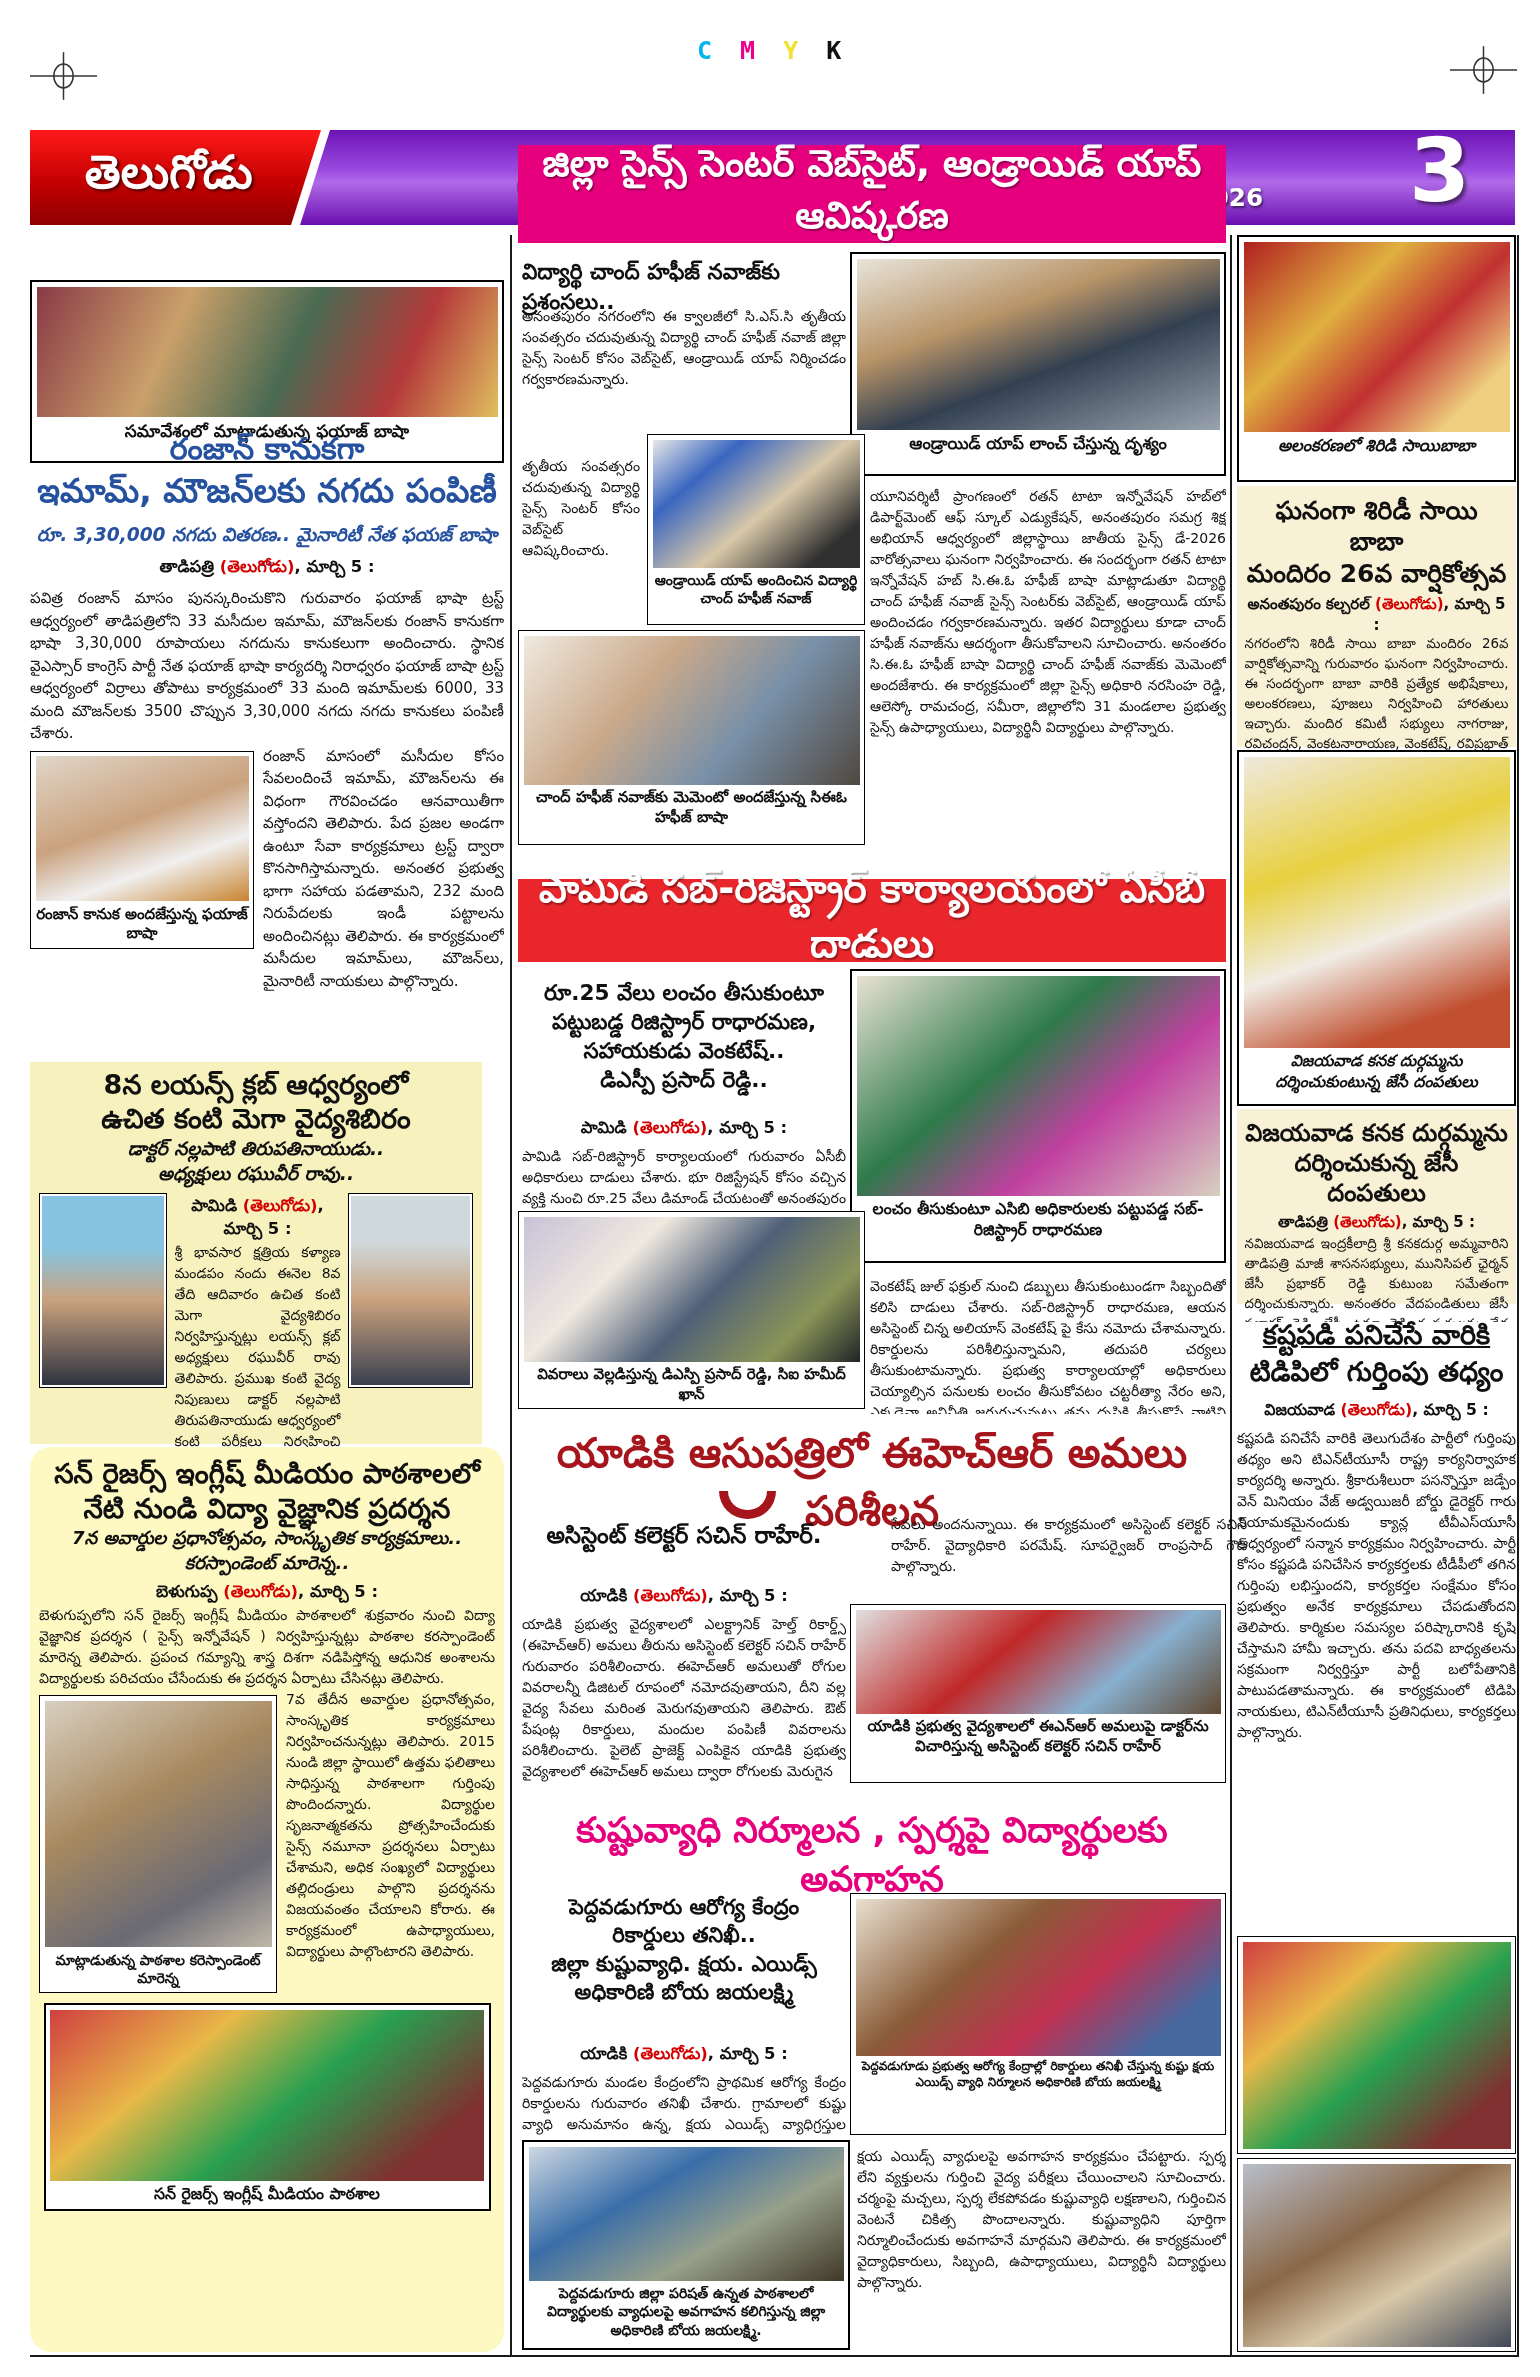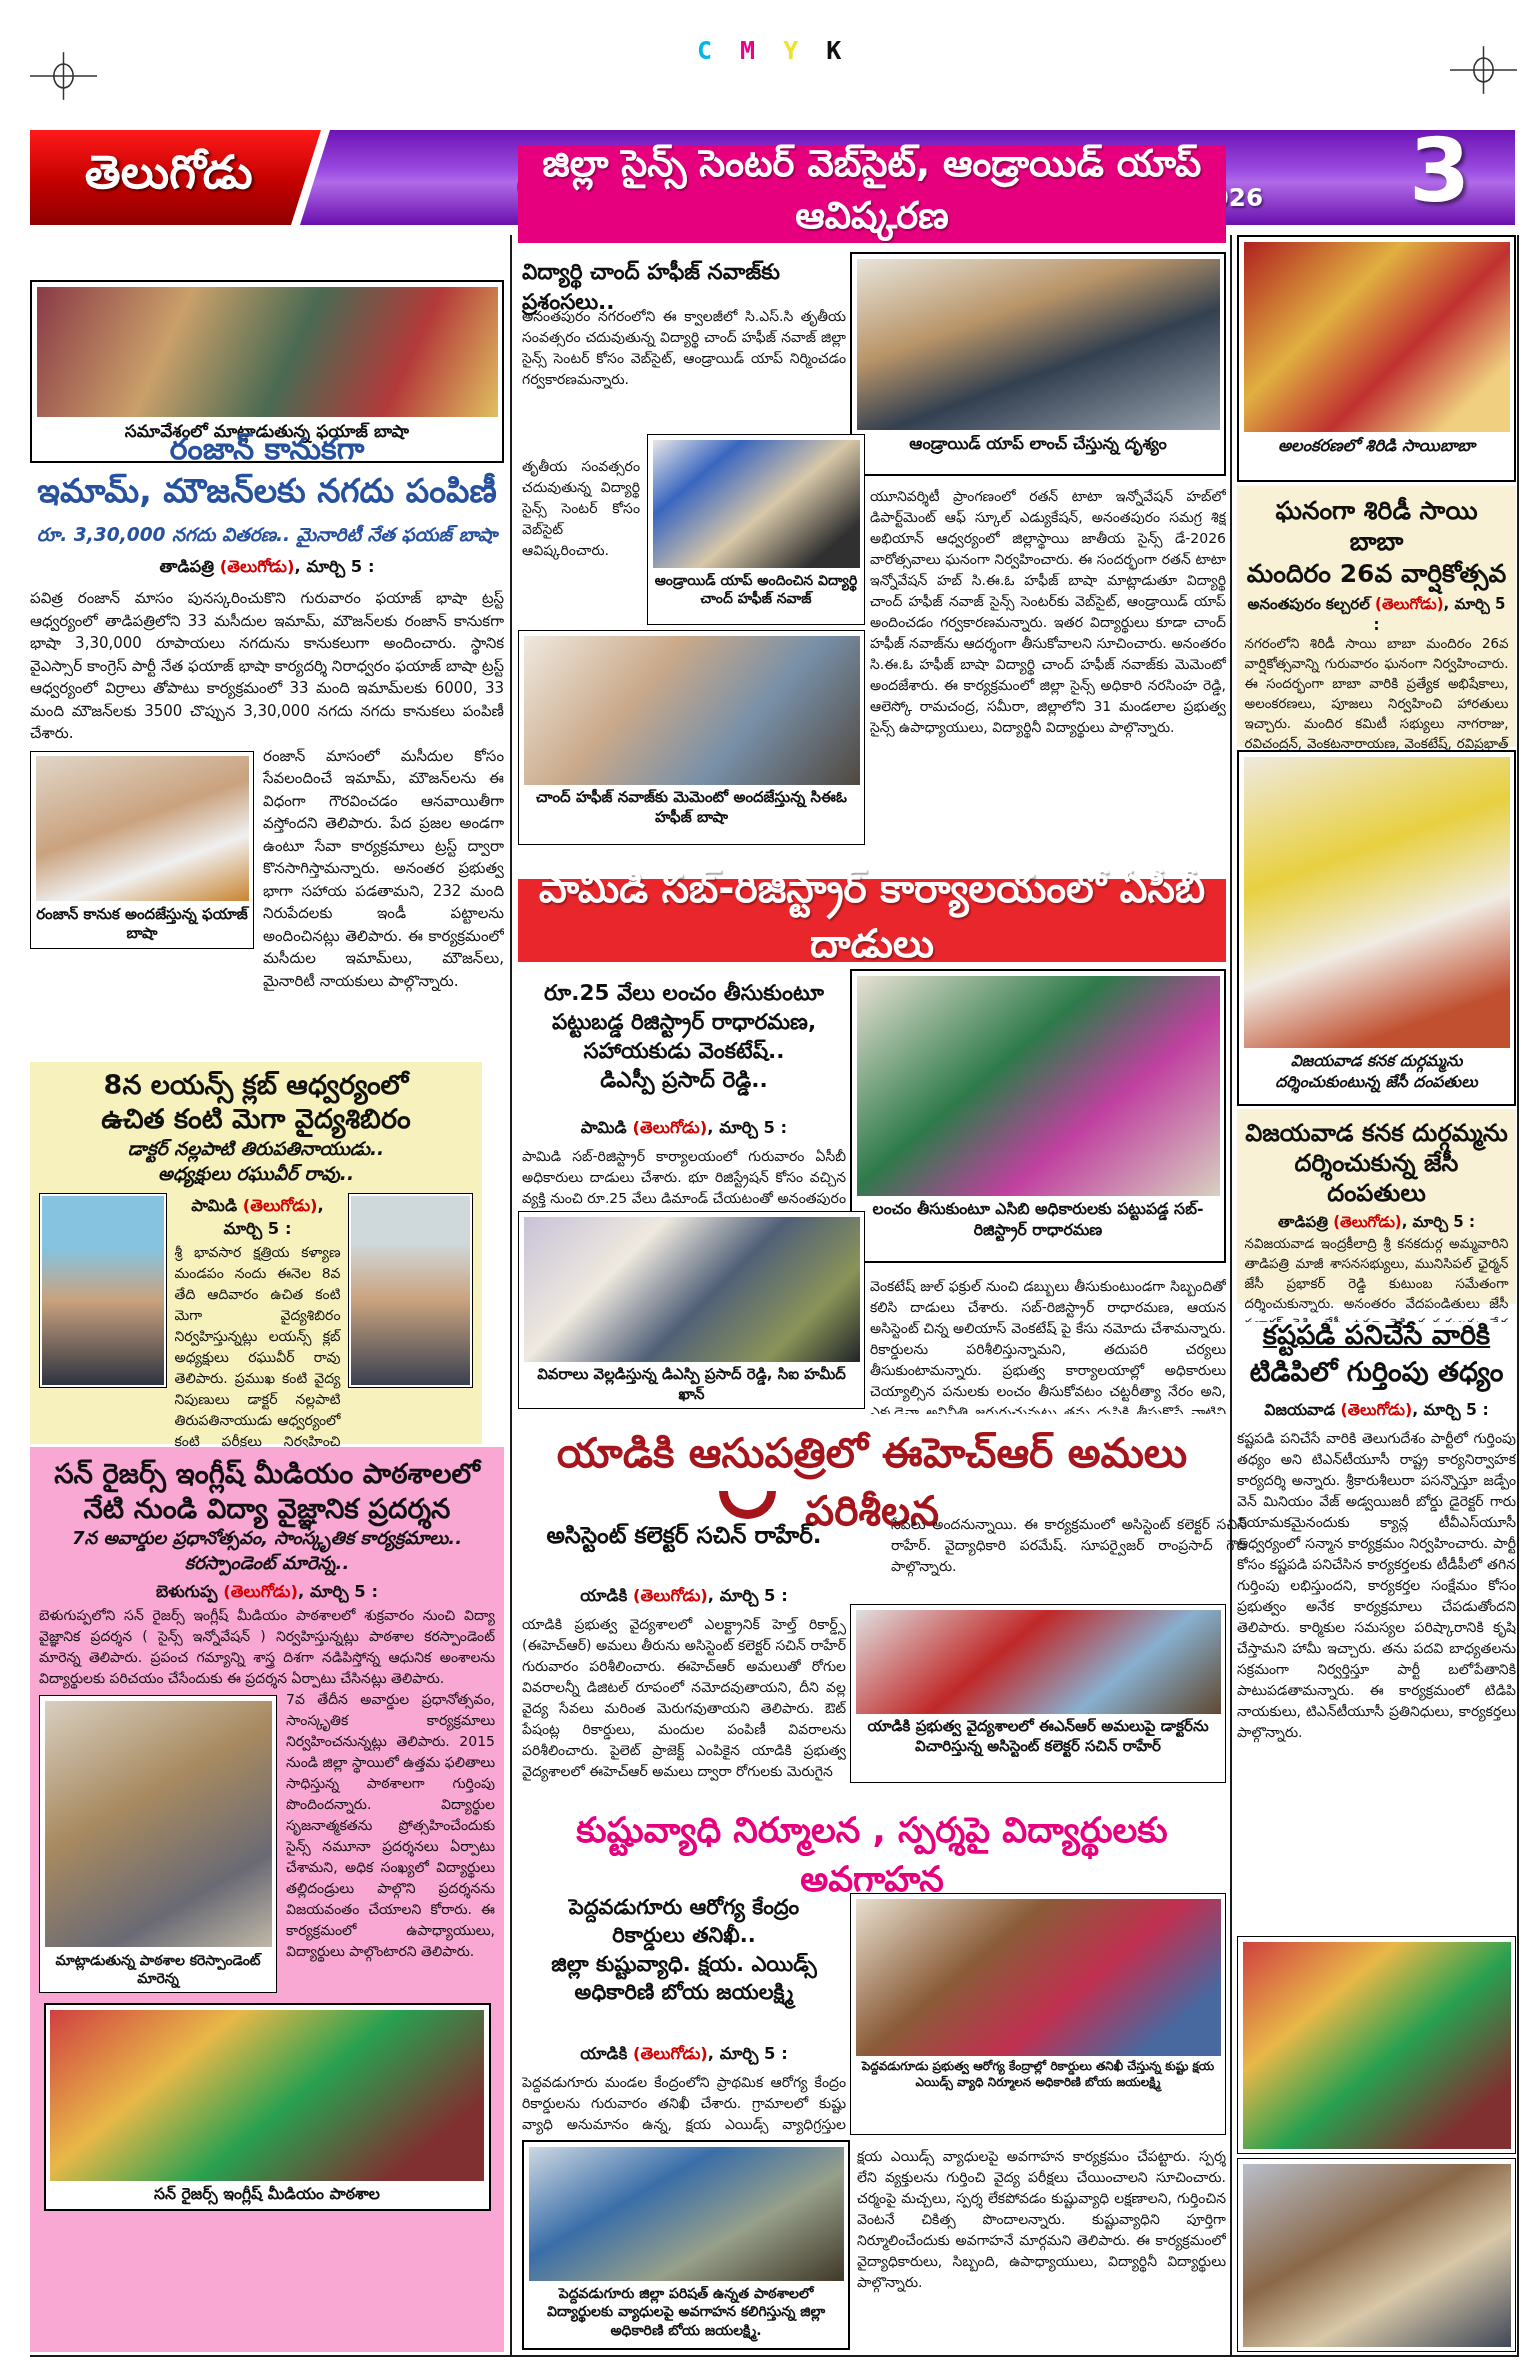--- a/index.html
+++ b/index.html
@@ -35,21 +35,21 @@
   .hlBlue{color:#26519f;font-weight:bold;text-align:center;line-height:1.2;}
   .hlBlack{color:#111;font-weight:bold;text-align:center;line-height:1.25;}
   .hlMagentaBar{background:#e6007e;color:#fff;font-weight:bold;text-align:center;
      display:flex;align-items:center;justify-content:center;font-size:37px;text-shadow:1.5px 1.5px 1.5px rgba(0,0,0,.35);}
   .hlRedBar{background:#e8262b;color:#fff;font-weight:bold;text-align:center;
      display:flex;align-items:center;justify-content:center;font-size:39px;text-shadow:1.5px 1.5px 1.5px rgba(0,0,0,.35);}
   .hlDarkRed{color:#a6151c;font-weight:bold;text-align:center;font-size:41px;}
   .hlMagenta{color:#e6007e;font-weight:bold;text-align:center;font-size:35px;}
   .crescent{width:39px;height:19.4px;border:9.7px solid #a6151c;border-top:none;border-radius:0 0 45px 45px;}
   .boxYellow{background:#f6f1bd;}
-  .boxBlue{background:#f9a8d4;}
+  .boxBlue{background:#fef9c3;border-radius:21px;}
   .boxCream{background:#f8f1d6;}
   
   .p1{background:linear-gradient(115deg,#8a3a46 0%,#caa06a 30%,#4a6a52 55%,#b43a3a 78%,#e0c060 100%);}
   .p2{background:linear-gradient(160deg,#e0d6c8 0%,#caa27e 45%,#f0f0f0 70%,#c88430 100%);}
   .p3{background:linear-gradient(180deg,#86c3e0 28%,#caa27e 55%,#2e3340 100%);}
   .p4{background:linear-gradient(180deg,#cfd8da 25%,#caa27e 55%,#394050 100%);}
   .p5{background:linear-gradient(150deg,#d8cfc0 0%,#a88a60 40%,#6a6a74 75%,#c0b8a8 100%);}
   .p6{background:linear-gradient(160deg,#e8e4da 0%,#b89468 35%,#334050 60%,#9aa4b0 100%);}
   .p7{background:linear-gradient(140deg,#e8e8e8 0%,#3a66c0 25%,#d8c8a8 55%,#303030 85%);}
   .p8{background:linear-gradient(130deg,#efe9df 0%,#caa98a 35%,#7890a8 65%,#504840 100%);}

